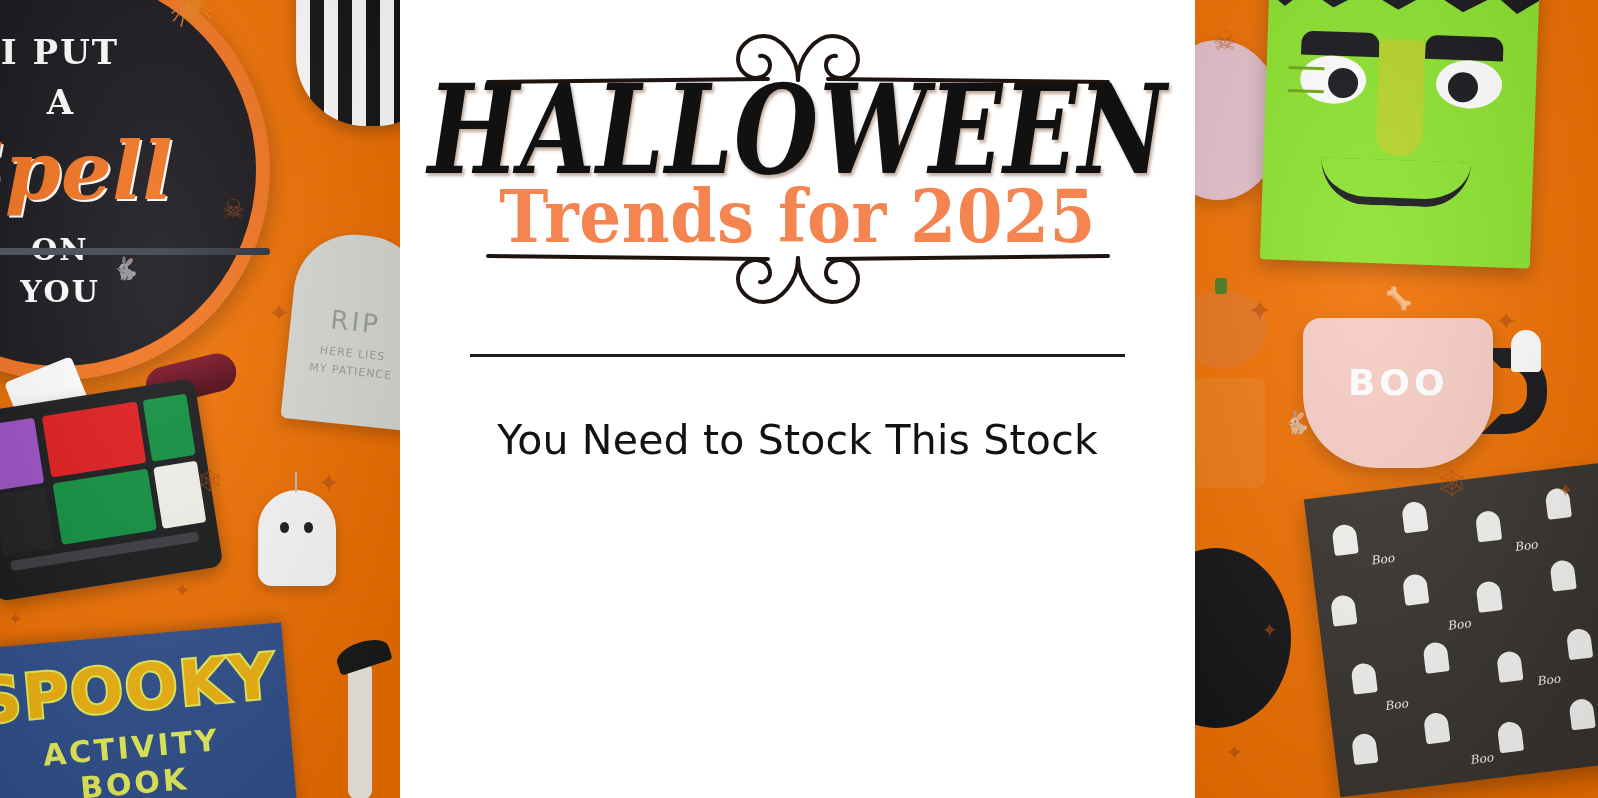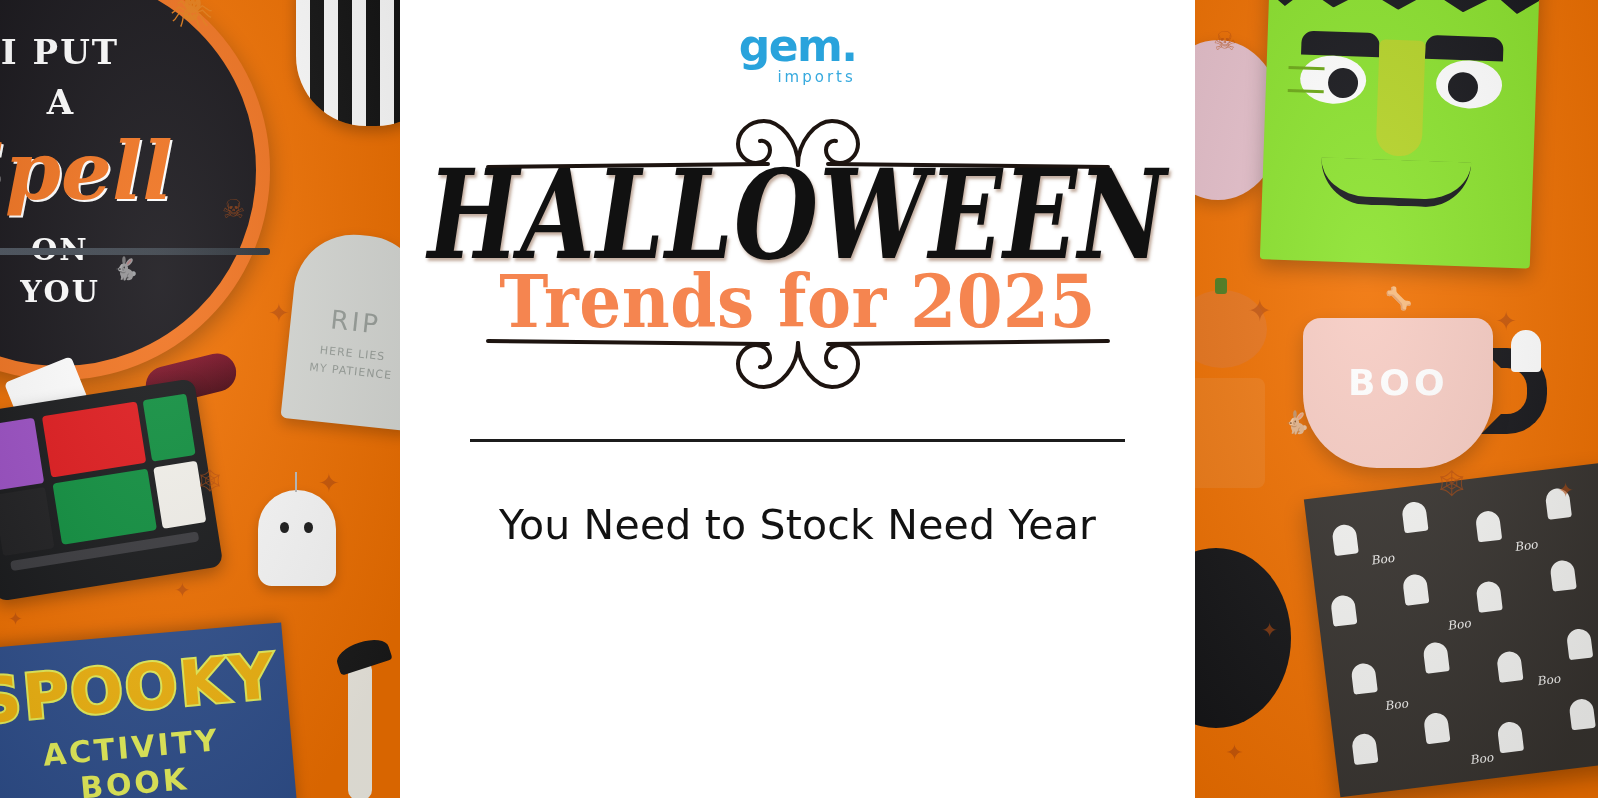--- a/index.html
+++ b/index.html
@@ -241,24 +241,20 @@
     <span class="doodle" style="left:268px;top:300px;">✦</span>
     <span class="doodle" style="left:174px;top:580px;font-size:20px;">✦</span>
     <span class="doodle" style="left:318px;top:470px;">✦</span>
     <span class="doodle" style="left:196px;top:470px;font-size:22px;">🕸</span>
     <span class="doodle" style="left:112px;top:258px;font-size:22px;color:#9b9b9b;">🐇</span>
     <span class="doodle" style="left:8px;top:610px;font-size:18px;">✦</span>
   </div>
 
   <div class="center">
 
-    <div class="logo">
-      <div class="logo-word">gem.</div>
-      <div class="logo-sub">imports</div>
-    </div>
 
     <svg class="flourish flourish-top" viewBox="0 0 660 66">
       <g fill="none" stroke="#1d1410" stroke-width="4" stroke-linecap="round">
         <path d="M20 56 L300 53"></path>
         <path d="M640 56 L360 53"></path>
         <path d="M330 54 C330 30 312 10 296 10 C280 10 270 22 270 33 C270 44 279 52 288 52 C296 52 302 46 302 39 C302 33 297 29 292 30"></path>
         <path d="M330 54 C330 30 348 10 364 10 C380 10 390 22 390 33 C390 44 381 52 372 52 C364 52 358 46 358 39 C358 33 363 29 368 30"></path>
       </g>
     </svg>
 
@@ -272,21 +268,21 @@
         <path d="M20 56 L300 53"></path>
         <path d="M640 56 L360 53"></path>
         <path d="M330 54 C330 30 312 10 296 10 C280 10 270 22 270 33 C270 44 279 52 288 52 C296 52 302 46 302 39 C302 33 297 29 292 30"></path>
         <path d="M330 54 C330 30 348 10 364 10 C380 10 390 22 390 33 C390 44 381 52 372 52 C364 52 358 46 358 39 C358 33 363 29 368 30"></path>
       </g>
     </svg>
 
     <div class="rule"></div>
 
     <div class="tagline">
-      <div>You Need to Stock Need Year</div>
+      <div>You Need to Stock This Stock</div>
     </div>
   </div>
 
   <div class="photo photo-right">
 
     <div class="prop pinkball"></div>
 
     <div class="prop frank">
       <div class="frank-hair"></div>
       <div class="frank-brow" style="left:34px;"></div>

